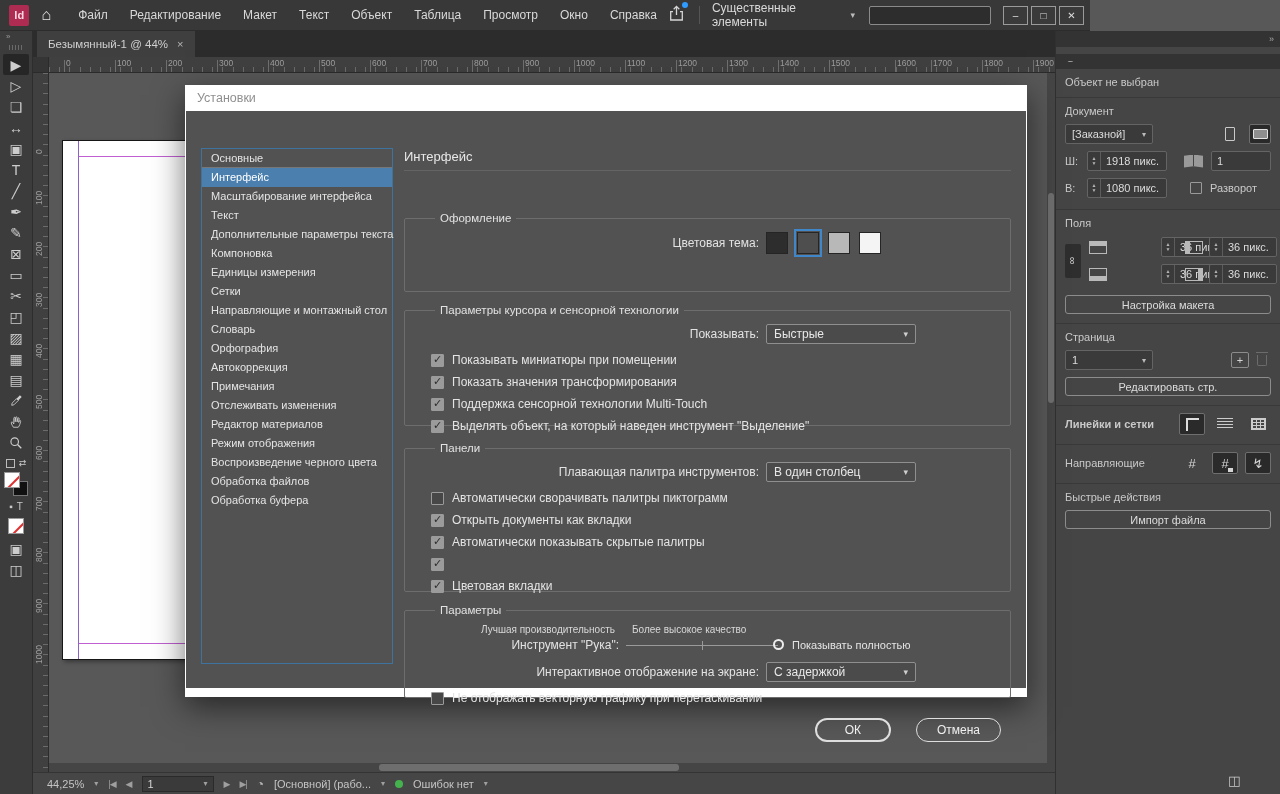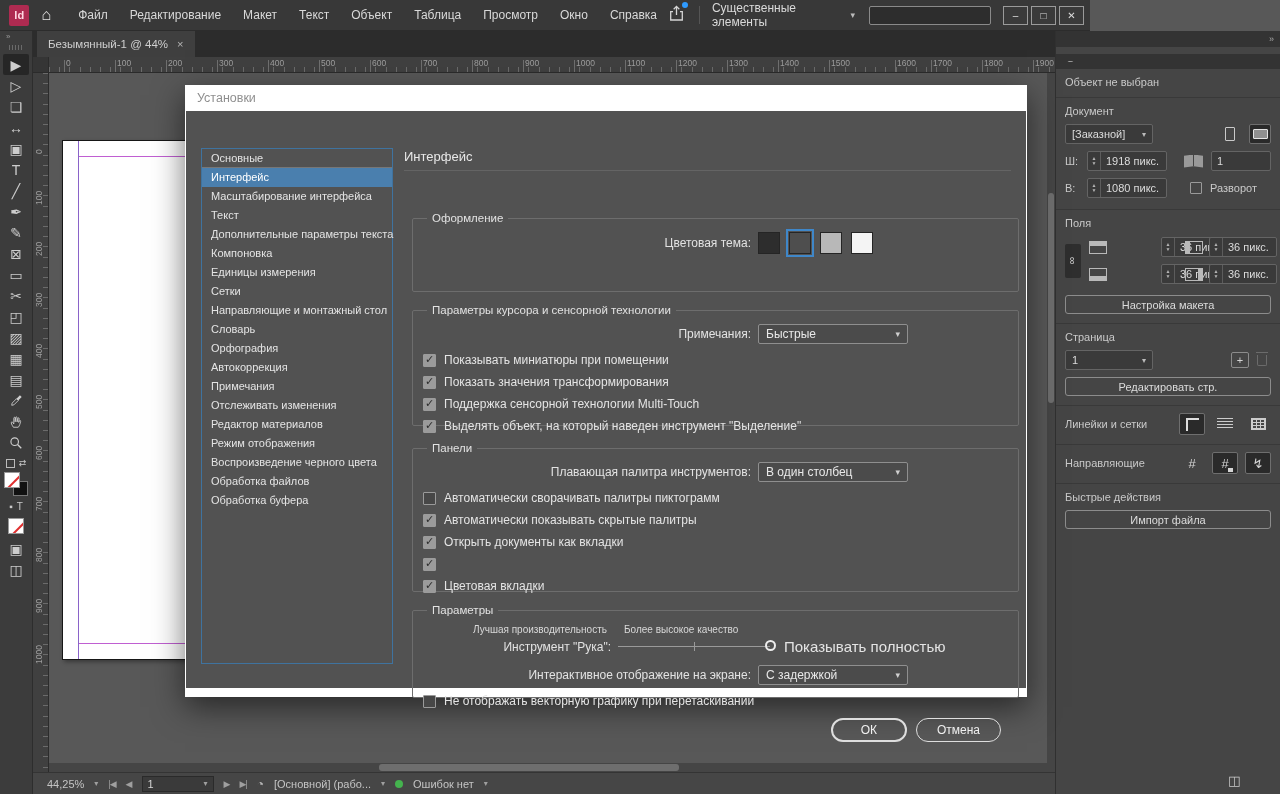--- a/index.html
+++ b/index.html
@@ -75,21 +75,21 @@
   #dialog { position:absolute; left:185px; top:85px; width:842px; height:612px; background:#ffffff; z-index:80; box-shadow:0 10px 30px rgba(0,0,0,.55); }
   #dialog .titlebar { position:absolute; left:0; top:0; right:0; height:26px; background:#fff; color:#8f8f8f; font-size:12.5px; line-height:26px; padding-left:12px; }
   #dialog .body { position:absolute; left:1px; right:1px; top:26px; bottom:9px; background:#525252; }
   #dlg-list { position:absolute; left:15px; top:37px; width:192px; height:516px; border:1px solid #3f739f; }
   .dlg-item { height:19px; line-height:19px; padding-left:9px; color:#e4e4e4; font-size:11px; cursor:default; white-space:nowrap; }
   .dlg-item.selected { background:#4a7fae; color:#fff; }
   .dlg-item.first { border-bottom:1px solid #777; }
   #dlg-content { position:absolute; left:218px; top:38px; width:607px; bottom:0; }
   .dlg-h1 { font-size:13px; color:#e8e8e8; }
   .dlg-hr { height:1px; background:#646464; margin-top:6px; }
-  fieldset { border:1px solid #6d6d6d; border-radius:2px; position:absolute; left:0; width:607px; padding:8px 8px 0;margin-left:8px; }
+  fieldset { border:1px solid #6d6d6d; border-radius:2px; position:absolute; left:0; width:607px; padding:8px 24px 0; }
   legend { margin-left:6px; padding:0 5px; font-size:11.5px; color:#e2e2e2; }
   #fs-appearance { top:63px;  height:80px; }
   #fs-cursor     { top:155px; height:122px; }
   #fs-panels     { top:293px; height:150px; }
   #fs-options    { top:455px; height:94px; }
   .frow { display:flex; align-items:center; margin-bottom:9px; }
   .flabel { width:330px; text-align:right; margin-right:7px; color:#e2e2e2; font-size:12px; white-space:nowrap; }
   .dd { width:150px; height:20px; background:#4b4b4b; border:1px solid #8f8f8f; border-radius:2px; color:#e8e8e8; font-size:12px; display:flex; align-items:center; justify-content:space-between; padding:0 7px; }
   .dd .chev { font-size:9px; color:#cfcfcf; }
   .swatches { display:flex; gap:9px; }
@@ -101,22 +101,22 @@
   .cb.checked::after { content:"✓"; position:absolute; left:1px; top:-2px; color:#2e2e2e; font-size:11px; font-weight:bold; }
   .cblabel { color:#e4e4e4; font-size:12px; white-space:nowrap; }
   .slider-top-labels { position:relative; height:12px; font-size:10px; color:#d8d8d8; }
   .slider-top-labels .l1 { position:absolute; left:52px; }
   .slider-top-labels .l2 { position:absolute; left:203px; }
   .slider-row { display:flex; align-items:center; margin:2px 0 10px; }
   .slider-row .flabel { width:190px; }
   .track { width:152px; height:1px; background:#9a9a9a; position:relative; margin-right:14px; }
   .track::before { content:""; position:absolute; left:50%; top:-4px; width:1px; height:9px; background:#9a9a9a; }
   .knob { position:absolute; right:-6px; top:-6px; width:11px; height:11px; border:2px solid #ededed; border-radius:50%; background:transparent; }
-  .slider-val { font-size:15px; color:#e4e4e4; }
-  #dlg-buttons { position:absolute; top:569px; left:0; width:607px; display:flex; justify-content:flex-end; gap:9px; padding-right:10px; }
+  .slider-val { font-size:11px; color:#e4e4e4; }
+  #dlg-buttons { position:absolute; top:569px; left:0; width:607px; display:flex; justify-content:flex-end; gap:25px; padding-right:10px; }
   .btn { height:24px; min-width:76px; border:1px solid #dedede; border-radius:12px; background:transparent; color:#efefef; font-size:12px; padding:0 20px; font-family:inherit; }
   .btn.primary { border-width:2px; }
 
   
   #rightpanel { position:absolute; left:1055px; top:31px; width:225px; height:763px; background:#454545; z-index:40; border-left:1px solid #303030; }
   .rp-strip { height:16px; background:#333; color:#a8a8a8; font-size:9px; text-align:right; padding-right:6px; line-height:16px; }
   #rp-tabs { display:flex; background:#333; height:22px;flex-direction:column; }
   .rp-tab { padding:0 10px; line-height:22px; color:#b2b2b2; font-size:11.5px; white-space:nowrap; overflow:hidden; }
   .rp-tab.active { background:#454545; color:#eaeaea; }
   .rp-section { border-bottom:1px solid #393939; padding:7px 9px 9px; }
@@ -408,21 +408,21 @@
               <span class="swatch sel" style="background: rgb(78, 78, 78);"></span>
               <span class="swatch" style="background: rgb(184, 184, 184);"></span>
               <span class="swatch" style="background: rgb(244, 244, 244);"></span>
             </span>
         </div>
       </fieldset>
 
       <fieldset id="fs-cursor">
         <legend>Параметры курсора и сенсорной технологии</legend>
         <div class="frow">
-          <span class="flabel">Примечания:</span>
+          <span class="flabel">Показывать:</span>
           <span class="dd">
             <span>Быстрые</span>
             <span class="chev">▾</span>
           </span>
         </div>
         <div id="cursor-checks">
             <div class="cbrow">
               <span class="cb checked"></span>
               <span class="cblabel">Показывать миниатюры при помещении</span>
             </div>
@@ -450,25 +450,25 @@
             <span class="chev">▾</span>
           </span>
         </div>
         <div id="panels-checks">
             <div class="cbrow">
               <span class="cb"></span>
               <span class="cblabel">Автоматически сворачивать палитры пиктограмм</span>
             </div>
             <div class="cbrow">
               <span class="cb checked"></span>
+              <span class="cblabel">Открыть документы как вкладки</span>
+            </div>
+            <div class="cbrow">
+              <span class="cb checked"></span>
               <span class="cblabel">Автоматически показывать скрытые палитры</span>
-            </div>
-            <div class="cbrow">
-              <span class="cb checked"></span>
-              <span class="cblabel">Открыть документы как вкладки</span>
             </div>
             <div class="cbrow">
               <span class="cb checked"></span>
             </div>
             <div class="cbrow">
               <span class="cb checked"></span>
               <span class="cblabel">Цветовая вкладки</span>
             </div>
           </div>
       </fieldset>
@@ -620,21 +620,21 @@
         <span class="plus-btn">
             <span>+</span>
           </span>
         <span class="trash"></span>
       </span>
     </div>
     <button class="rp-btn">Редактировать стр.</button>
   </div>
 
   <div class="rp-section">
-    <div class="rp-row" style="margin-bottom:0;">
+    <div class="rp-row" style="margin-bottom:0;font-weight:bold;">
       <span style="font-size:11px;color:#c9c9c9;">Линейки и сетки</span>
       <span class="row-right" style="gap:7px;">
         <span class="icon-btn active">
             <span class="ruler-corner-ic"></span>
           </span>
         <span class="icon-btn">
             <span class="baseline-ic"></span>
           </span>
         <span class="icon-btn">
             <span class="grid-ic"></span>

